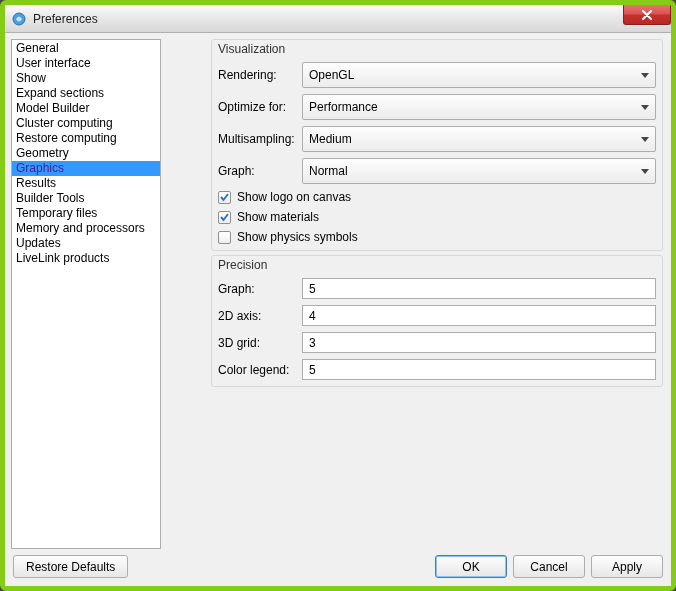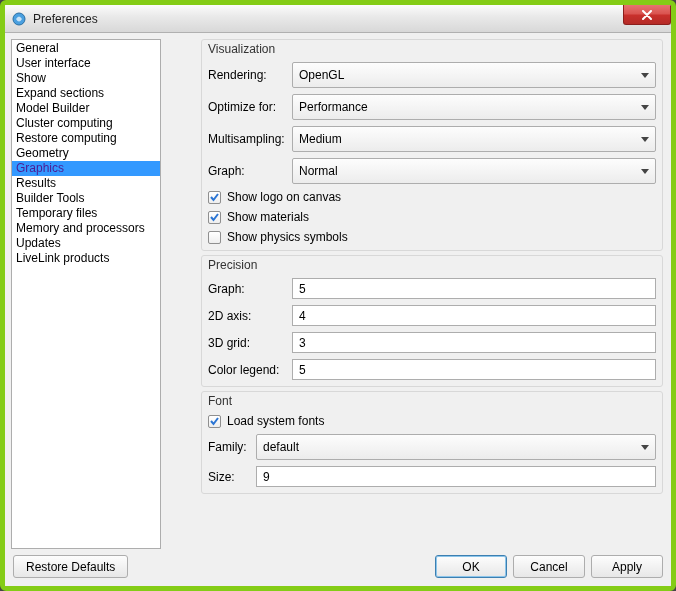--- a/index.html
+++ b/index.html
@@ -63,21 +63,21 @@
   .client {
     flex:1;
     background: #f0f0f0;
     display:flex;
     flex-direction:column;
     padding: 6px 6px 6px 6px;
   }
   .main-area {
     flex:1;
     display:flex;
-    gap:8px;
+    gap:18px;
     min-height:0;
   }
   .nav-list {
     width: 150px;
     background:#fff;
     border:1px solid #adadad;
     overflow:auto;
     padding:1px 0;
   }
   .nav-item {
@@ -308,44 +308,20 @@
               <input class="textbox" value="3" style="">
             </div>
             <div class="row">
               <span class="label">Color legend:</span>
               <input class="textbox" value="5" style="">
             </div>
           </div>
         </div>
 
 
-        <div class="group">
-          <div class="group-title">Font</div>
-          <div class="group-body">
-            <div class="checkbox-row">
-              <span class="checkbox checked">
-                <svg width="9" height="9" viewBox="0 0 9 9">
-                    <path d="M1 4 L3.5 7 L8 1" stroke="#2b75d4" stroke-width="2" fill="none"></path>
-                  </svg>
-              </span>
-              <span>Load system fonts</span>
-            </div>
-            <div class="row">
-              <span class="label" style="width:44px">Family:</span>
-              <div class="combo">
-                <span class="value">default</span>
-                <span class="arrow"></span>
-              </div>
-            </div>
-            <div class="row">
-              <span class="label" style="width:44px">Size:</span>
-              <input class="textbox" value="9" style="">
-            </div>
-          </div>
-        </div>
 
       </div>
     </div>
 
     <div class="button-bar">
       <button class="winbtn wide">Restore Defaults</button>
       <span class="spacer"></span>
       <button class="winbtn default">OK</button>
       <button class="winbtn">Cancel</button>
       <button class="winbtn">Apply</button>

